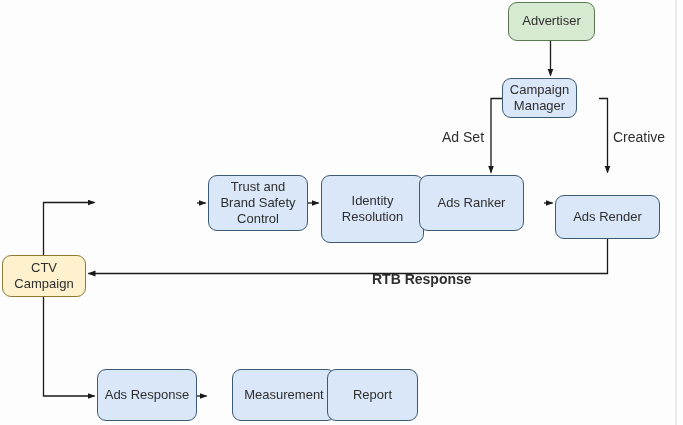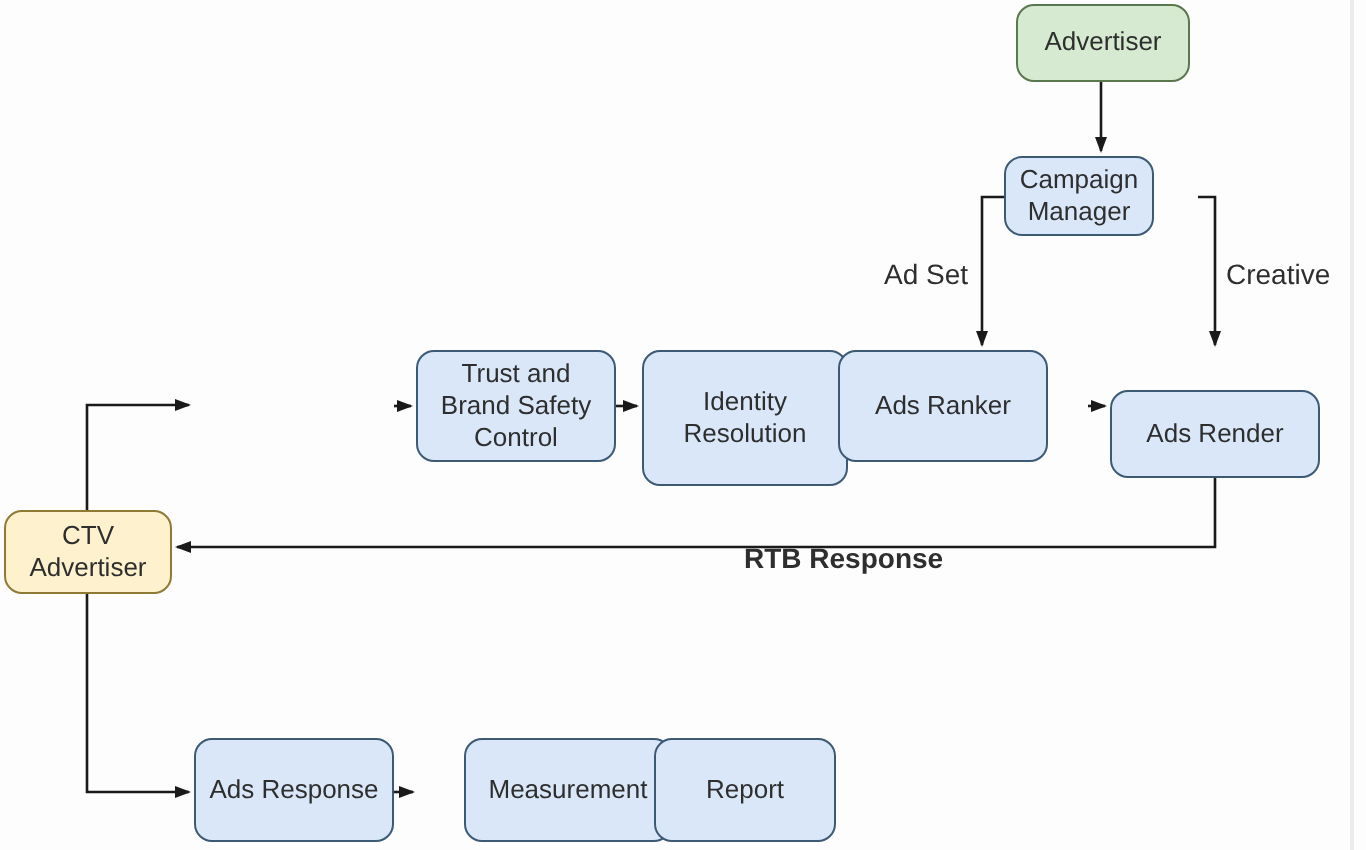--- a/index.html
+++ b/index.html
@@ -88,21 +88,21 @@
   <div id="n-identity" class="node blue">
     <span>Identity Resolution</span>
   </div>
   <div id="n-ranker" class="node blue">
     <span>Ads Ranker</span>
   </div>
   <div id="n-render" class="node blue">
     <span>Ads Render</span>
   </div>
   <div id="n-ctv" class="node yellow">
-    <span>CTV Advertiser</span>
+    <span>CTV Campaign</span>
   </div>
   <div id="n-tracker" class="node blue">
     <span>Ads Response</span>
   </div>
   <div id="n-measurement" class="node blue">
     <span>Measurement</span>
   </div>
   <div id="n-report" class="node blue">
     <span>Report</span>
   </div>

